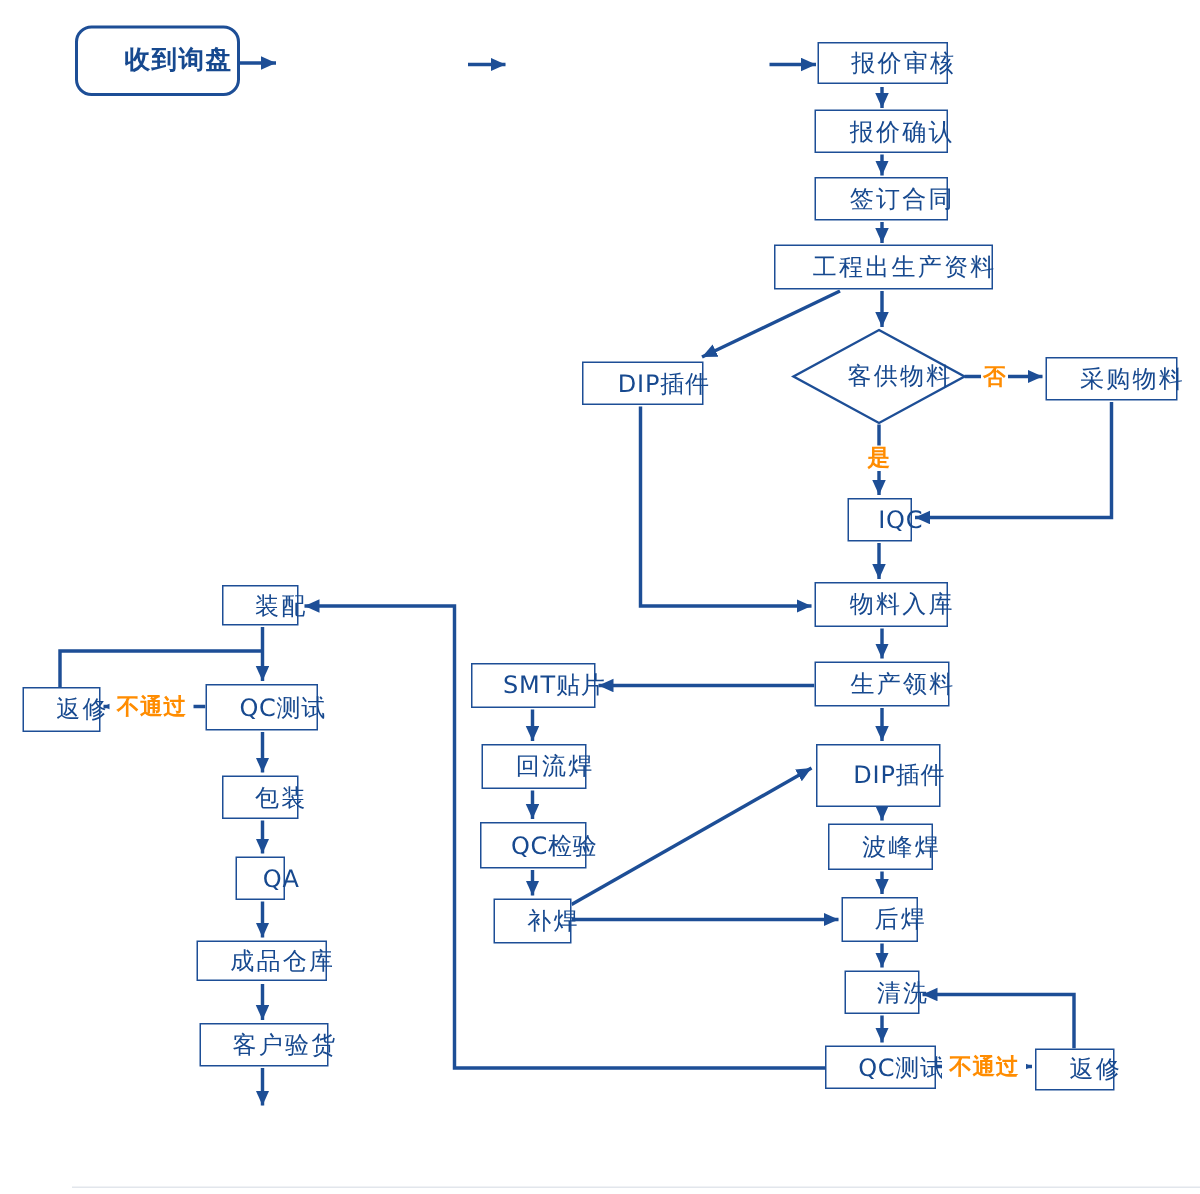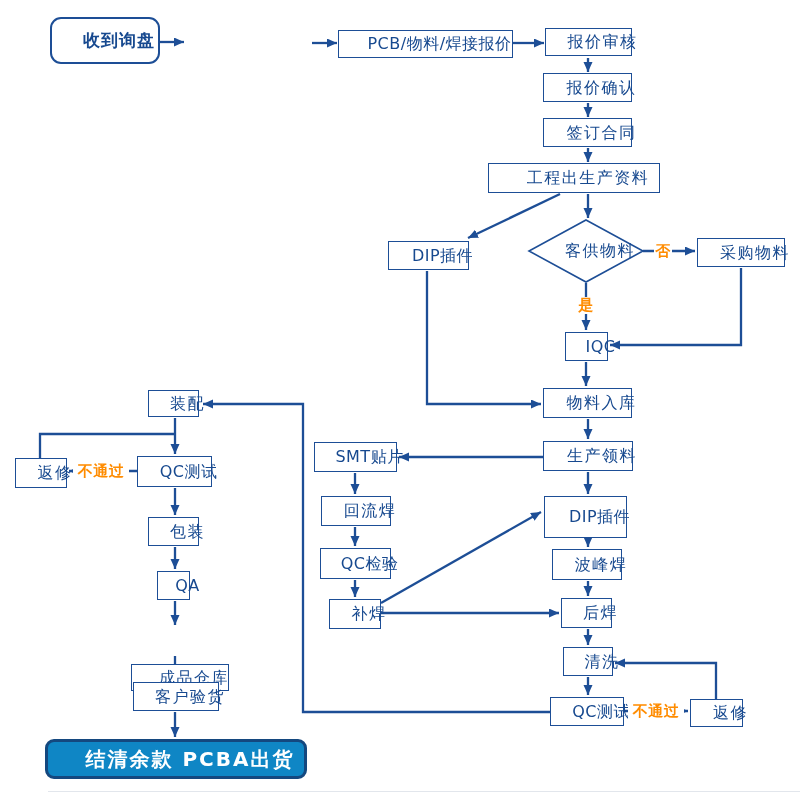--- a/index.html
+++ b/index.html
@@ -91,29 +91,28 @@
       <path d="M175 601 V625" marker-end="url(#ah)"></path>
       <path d="M175 656 V680" marker-end="url(#ah)"></path>
       <path d="M175 712 V737" marker-end="url(#ah)"></path>
     </g>
     <polygon points="586,220 643,251 586,282 529,251" fill="#ffffff" stroke="#1d4e96" stroke-width="1.6"></polygon>
   </svg>
 
   <div class="node start" style="left:50px;top:17px;width:110px;height:47px">收到询盘</div>
 
 
-  <div class="node" style="left:338px;top:30px;width:175px;height:28px;letter-spacing:0.5px">PCB/物料/焊接报价</div>
 
   <div class="node" style="left:545px;top:28px;width:87px;height:28px">报价审核</div>
 
   <div class="node" style="left:543px;top:118px;width:89px;height:29px">签订合同</div>
 
   <div class="node" style="left:543px;top:73px;width:89px;height:29px">报价确认</div>
 
-  <div class="node" style="left:488px;top:163px;width:172px;height:30px">工程出生产资料</div>
+  <div class="node" style="left:516px;top:163px;width:146px;height:30px">工程出生产资料</div>
 
   <div class="node" style="left:388px;top:241px;width:81px;height:29px;letter-spacing:0.5px">DIP插件</div>
 
   <div class="node diamond-label" style="left:529px;top:236px;width:114px;height:30px">客供物料</div>
 
   <div class="node" style="left:697px;top:238px;width:88px;height:29px">采购物料</div>
 
   <div class="node" style="left:565px;top:332px;width:43px;height:29px;letter-spacing:0.5px">IQC</div>
 
   <div class="node" style="left:543px;top:388px;width:89px;height:30px">物料入库</div>
@@ -143,25 +142,24 @@
   <div class="node" style="left:148px;top:390px;width:51px;height:27px">装配</div>
 
   <div class="node" style="left:137px;top:456px;width:75px;height:31px;letter-spacing:0.5px">QC测试</div>
 
   <div class="node" style="left:15px;top:458px;width:52px;height:30px">返修</div>
 
   <div class="node" style="left:148px;top:517px;width:51px;height:29px">包装</div>
 
   <div class="node" style="left:157px;top:571px;width:33px;height:29px;letter-spacing:0.5px">QA</div>
 
-  <div class="node" style="left:131px;top:664px;width:98px;height:27px">成品仓库</div>
+  <div class="node" style="left:131px;top:627px;width:87px;height:27px">成品仓库</div>
 
   <div class="node" style="left:133px;top:682px;width:86px;height:29px">客户验货</div>
 
-  <div class="node final" style="left:45px;top:739px;width:262px;height:40px">结清余款 PCBA出货</div>
 
   <div class="elabel" style="left:654px;top:243px;width:18px;height:17px">否</div>
 
   <div class="elabel" style="left:577px;top:297px;width:18px;height:17px">是</div>
 
   <div class="elabel" style="left:628px;top:703px;width:56px;height:17px">不通过</div>
 
   <div class="elabel" style="left:73px;top:463px;width:56px;height:17px">不通过</div>
 
 </div>

